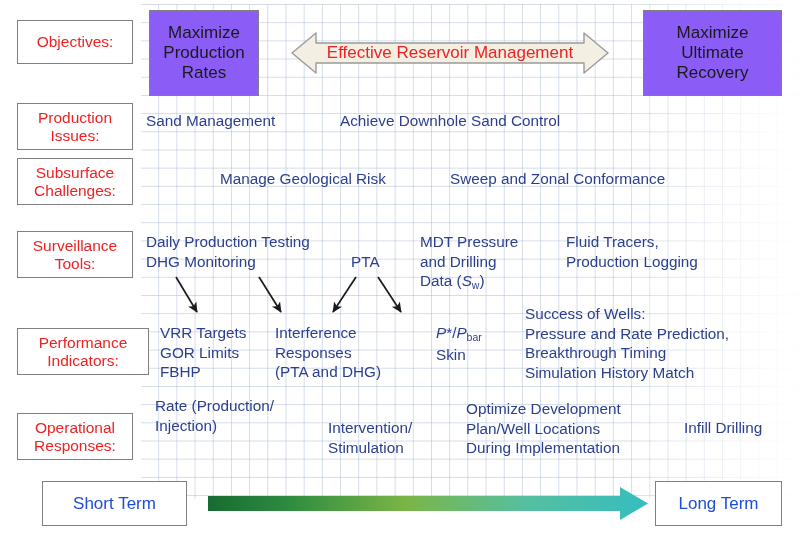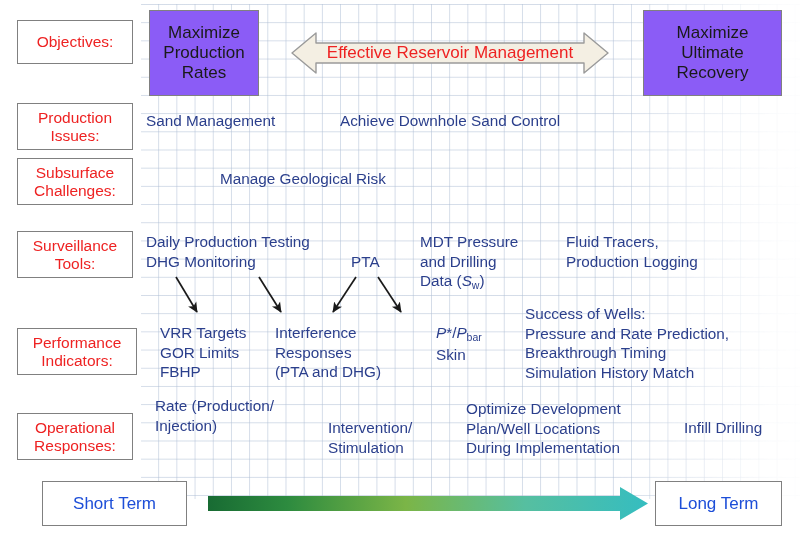--- a/index.html
+++ b/index.html
@@ -142,38 +142,39 @@
 
   <div class="rowlabel" style="left:17px;top:103px;width:116px;height:47px;white-space:pre-line;">Production
 Issues:</div>
 
   <div class="rowlabel" style="left:17px;top:158px;width:116px;height:47px;white-space:pre-line;">Subsurface
 Challenges:</div>
 
   <div class="rowlabel" style="left:17px;top:231px;width:116px;height:47px;white-space:pre-line;">Surveillance
 Tools:</div>
 
-  <div class="rowlabel" style="left:17px;top:328px;width:120px;height:47px;white-space:pre-line;">Performance
+  <div class="rowlabel" style="left:17px;top:328px;width:132px;height:47px;white-space:pre-line;">Performance
 Indicators:</div>
 
   <div class="rowlabel" style="left:17px;top:392px;width:116px;height:47px;white-space:pre-line;margin-top:21px;">Operational
 Responses:</div>
 
   <div class="objbox" style="left:149px;top:10px;width:110px;height:86px;white-space:pre-line;">Maximize
 Production
 Rates</div>
 
   <div class="objbox" style="left:643px;top:10px;width:139px;height:86px;white-space:pre-line;">Maximize
 Ultimate
 Recovery</div>
 
   <div class="txt" style="left:146px;top:111px;">Sand Management</div>
   <div class="txt" style="left:340px;top:111px;">Achieve Downhole Sand Control</div>
 
   <div class="txt" style="left:220px;top:169px;">Manage Geological Risk</div>
+  <div class="txt" style="left:450px;top:169px;">Sweep and Zonal Conformance</div>
 
   <div class="txt" style="left:146px;top:232px;">Daily Production Testing
 DHG Monitoring</div>
   <div class="txt" style="left:351px;top:252px;">PTA</div>
   <div class="txt" style="left:420px;top:232px;">MDT Pressure
 and Drilling
 Data (<i>S</i><sub>w</sub>)</div>
   <div class="txt" style="left:566px;top:232px;">Fluid Tracers,
 Production Logging</div>
 

